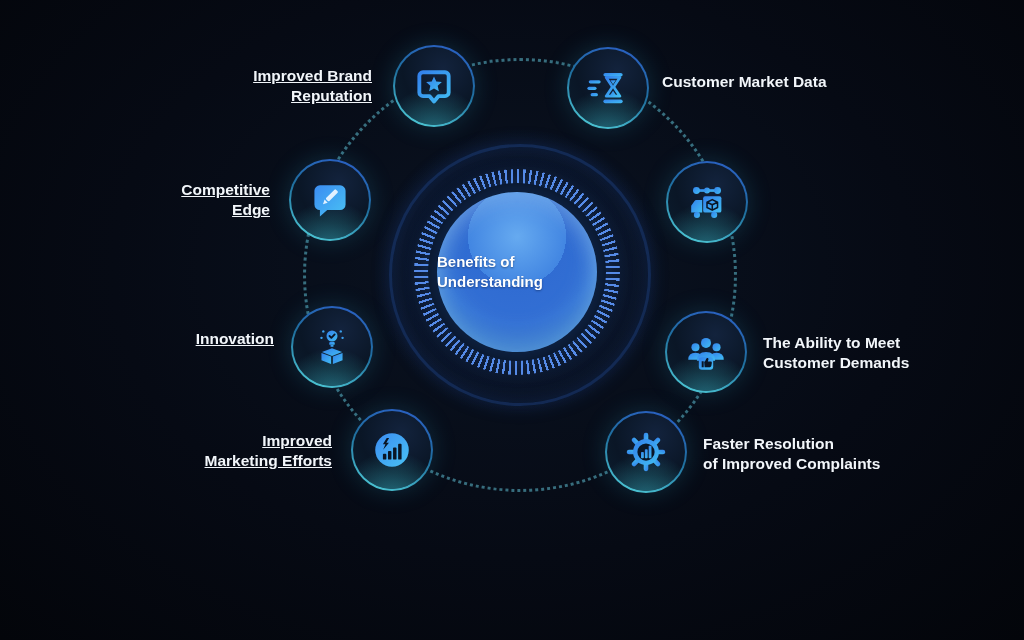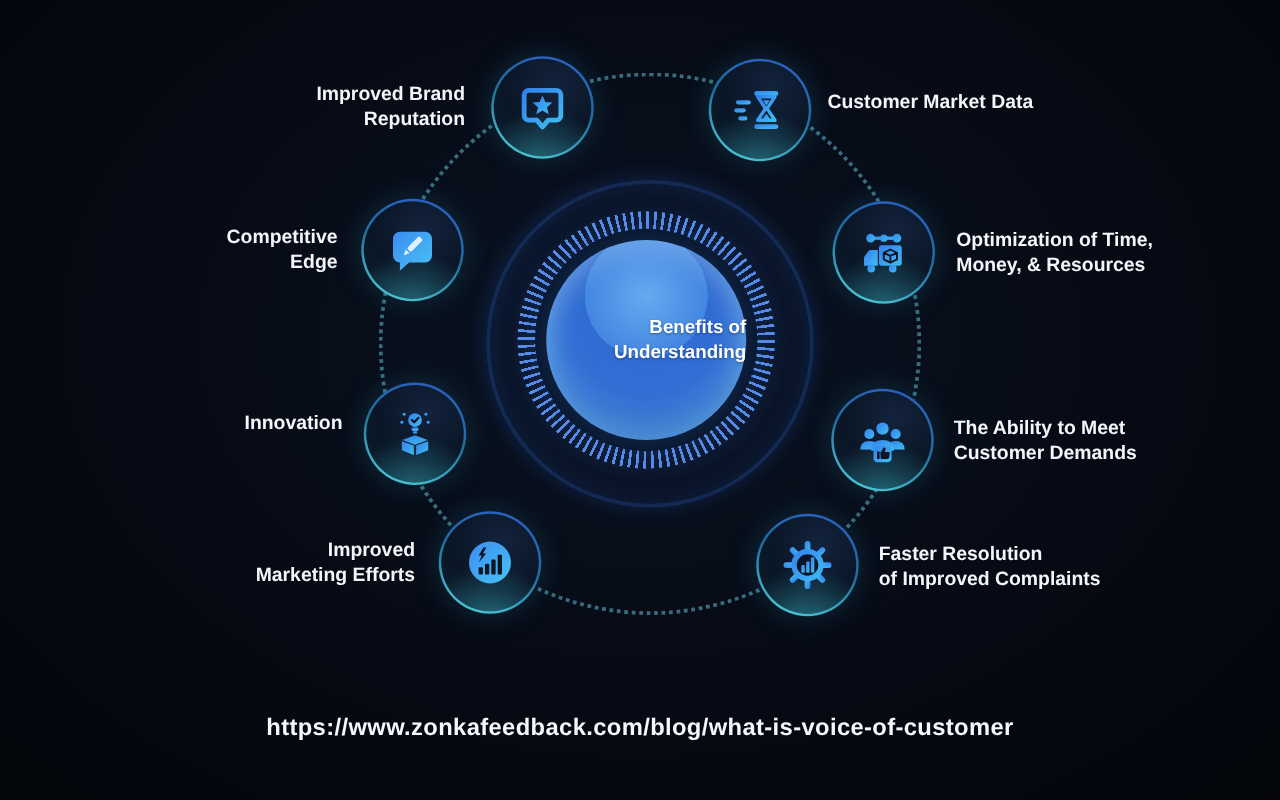--- a/index.html
+++ b/index.html
@@ -33,21 +33,21 @@
     z-index:4;
   }
   .tick-cover{
     position:absolute;left:428px;top:183px;width:178px;height:178px;border-radius:50%;
     background:#071021;z-index:5;
   }
   .sphere{
     position:absolute;left:437px;top:192px;width:160px;height:160px;border-radius:50%;
     background:radial-gradient(circle at 50% 28%, #66aaf0 0%, #4286e2 35%, #306cd2 0%, #336fd4 62%, #2d5fc0 82%, #55a6da 100%);
     box-shadow:inset 0 -12px 26px rgba(130,225,245,.40), inset 0 10px 20px rgba(255,255,255,.20), 0 0 34px rgba(50,120,220,.35);
-    display:flex;flex-direction:column;align-items:flex-end;justify-content:center;
+    display:flex;flex-direction:column;align-items:flex-start;justify-content:center;
     z-index:6;
   }
   .sphere .line{color:#ffffff;font-weight:bold;font-size:15px;line-height:1.35;text-shadow:0 1px 2px rgba(10,30,70,.5);}
 
   
   .node{
     position:absolute;width:82px;height:82px;border-radius:50%;box-sizing:border-box;
     background:linear-gradient(200deg,#2c5dc9 0%,#1f6f9e 48%,#55d6de 100%);
     padding:2px;box-shadow:0 0 24px rgba(47,160,200,.22);
     z-index:7;
@@ -66,21 +66,21 @@
   .n1{left:393px;top:45px;}  .n2{left:567px;top:47px;}
   .n3{left:289px;top:159px;} .n4{left:666px;top:161px;}
   .n5{left:291px;top:306px;} .n6{left:665px;top:311px;}
   .n7{left:351px;top:409px;} .n8{left:605px;top:411px;}
 
   
   .label{
     position:absolute;color:#f2f6fa;font-weight:bold;font-size:15.5px;line-height:1.32;
     white-space:pre-line;z-index:8;
   }
-  .label.right-align{text-align:right;}
+  .label.right-align{text-align:right;text-decoration:underline;}
   .l1{right:652px;top:66px;}
   .l2{left:662px;top:72px;}
   .l3{right:754px;top:180px;}
   .l4{left:765px;top:183px;}
   .l5{right:750px;top:329px;}
   .l6{left:763px;top:333px;}
   .l7{right:692px;top:431px;}
   .l8{left:703px;top:434px;}
 
   
@@ -283,25 +283,22 @@
         </g>
       </svg>
     </div>
   </div>
 
   <div class="label right-align l1">Improved Brand
 Reputation</div>
   <div class="label l2">Customer Market Data</div>
   <div class="label right-align l3">Competitive
 Edge</div>
-  <div class="label l4">Optimization of Time,
-Money, &amp; Resources</div>
   <div class="label right-align l5">Innovation</div>
   <div class="label l6">The Ability to Meet
 Customer Demands</div>
   <div class="label right-align l7">Improved
 Marketing Efforts</div>
   <div class="label l8">Faster Resolution
 of Improved Complaints</div>
 
-  <div class="footer-url">https://www.zonkafeedback.com/blog/what-is-voice-of-customer</div>
 
 </div>
 
 </body></html>

